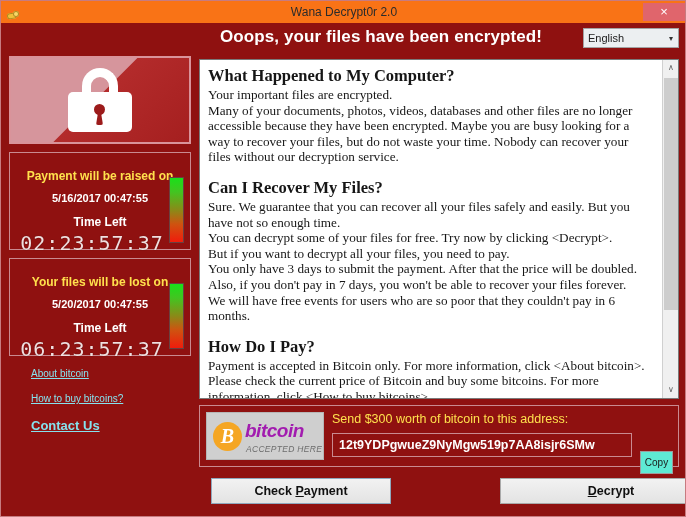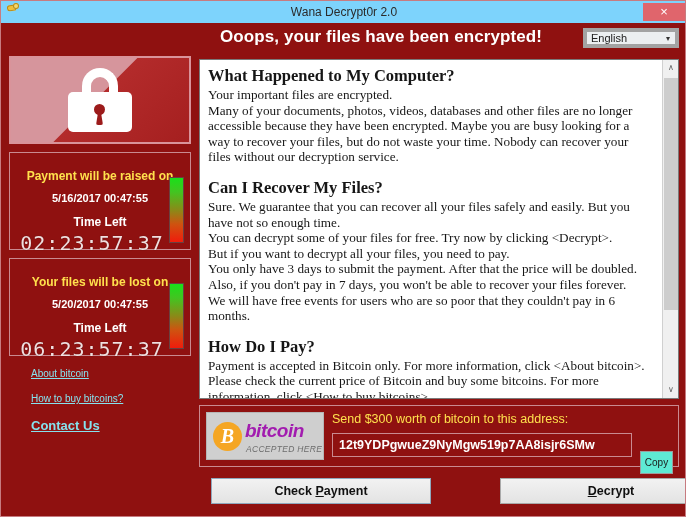--- a/index.html
+++ b/index.html
@@ -20,23 +20,23 @@
     overflow: hidden;
     border: 1px solid #c77b80;
   }
 
   
   .titlebar {
     position: absolute;
     left: 0; top: 0;
     width: 686px;
     height: 22px;
-    background: #7dd3fc;
+    background: #f97316;
     display: flex;
-    align-items: flex-start;
+    align-items: flex-end;
   }
   .tb-icon {
     width: 14px; height: 14px;
     margin-left: 5px;
     position: relative;
     flex: 0 0 auto;
   }
   .tb-icon .k1 {
     position: absolute; left: 1px; top: 4px;
     width: 9px; height: 6px;
@@ -91,21 +91,21 @@
     color: #ffffff;
     font-size: 17px;
     font-weight: bold;
     letter-spacing: 0.1px;
   }
   .lang-select {
     position: absolute;
     right: 8px; top: 5px;
     width: 96px; height: 20px;
     background: #eceff1;
-    border: 4px solid #a3a3a3;
+    border: 1px solid #a3a3a3;
     font-size: 11px;
     font-family: "Liberation Sans", sans-serif;
     color: #202020;
     padding: 0 2px;
     box-sizing: border-box;
     cursor: pointer;
     display: flex;
     align-items: center;
   }
   .lang-label { flex: 1; padding-left: 2px; }
@@ -381,21 +381,21 @@
     border: 1px solid #a9a9a9;
     box-sizing: border-box;
     font-size: 12.5px;
     font-weight: bold;
     color: #101010;
     text-align: center;
     line-height: 24px;
     cursor: pointer;
     font-family: "Liberation Sans", sans-serif;
   }
-  .btn-check { left: 210px; width: 220px; border-color: #8fa8bd; }
+  .btn-check { left: 210px; width: 180px; border-color: #8fa8bd; }
   .btn-decrypt { left: 455px; width: 222px; margin-left: 44px; }
   .btn u { text-decoration: underline; }
 </style>
 </head>
 <body>
 
 <div class="window">
 
   <div class="titlebar">
     <div class="tb-icon">

